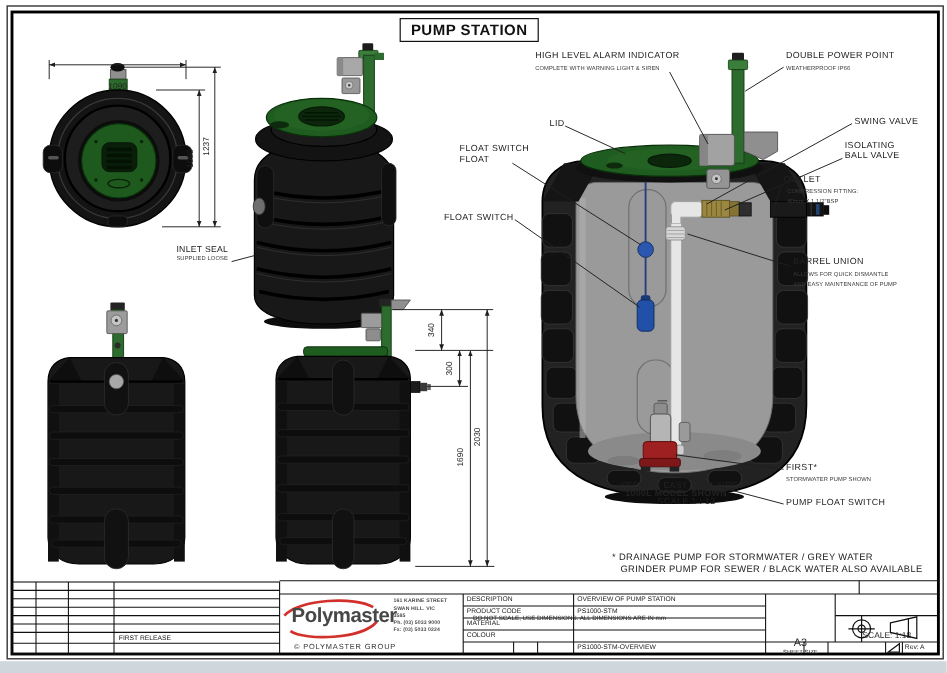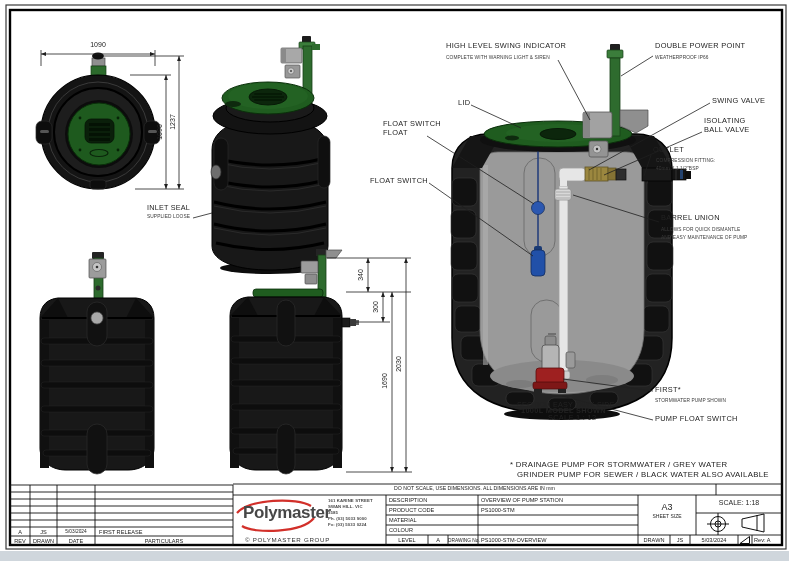--- a/index.html
+++ b/index.html
@@ -9,21 +9,21 @@
   svg{position:absolute;left:0;top:0;}
   .ab{position:absolute;white-space:nowrap;line-height:1.15;}
   .t7{font-size:7.2px;letter-spacing:.25px;color:#222;}
   .t75{font-size:7.4px;letter-spacing:.3px;color:#222;}
   .t5{font-size:4.8px;letter-spacing:.1px;color:#3a3a3a;}
   .t55{font-size:5.6px;color:#222;}
   .t52{font-size:5.2px;color:#222;}
   .t48{font-size:4.8px;color:#222;}
   .dim{font-size:7px;color:#222;}
   .vdim{transform:translate(-50%,-50%) rotate(-90deg);transform-origin:center;}
-  .ctr{text-align:center;}
+  .ctr{text-align:center;margin-top:28px;}
   .b{font-weight:bold;}
   .title-box{left:333px;top:15px;width:114px;height:18px;border:1.8px solid #111;
              font-size:12.5px;font-weight:bold;line-height:18px;text-align:center;letter-spacing:.4px;color:#111;}
   .note{font-size:7.8px;letter-spacing:.3px;color:#222;}
   .addr{font-size:4.3px;line-height:6px;font-weight:bold;color:#4a4a4a;letter-spacing:.1px;}
   .logo{font-size:17px;font-weight:bold;color:#474747;letter-spacing:-.4px;}
   .copy{font-size:6.2px;letter-spacing:.7px;color:#333;}
   .strip{position:absolute;left:0;top:551px;width:789px;height:10px;background:#cfd6dc;}
 </style>
 </head>
@@ -328,33 +328,34 @@
         <line x1="757" y1="515" x2="757" y2="531"></line>
     <path d="M740,543.5 L749.5,536.5 L749.5,543.5 Z"></path>
   </g>
 
   <g stroke="#d2302a" stroke-width="2.2" fill="none">
     <path d="M237,513 C249,499 297,497 311,506"></path>
     <path d="M242,526 C254,534 302,533 314,518"></path>
   </g>
 </svg>
 
+<div class="ab title-box">PUMP STATION</div>
 
 <div class="ab dim ctr" style="left:83px;top:41px;width:30px">1090</div>
 <div class="ab dim vdim" style="left:160px;top:132px">1090</div>
 <div class="ab dim vdim" style="left:173px;top:122px">1237</div>
 <div class="ab t7" style="left:147px;top:204px">INLET SEAL</div>
 <div class="ab t5" style="left:147px;top:214px">SUPPLIED LOOSE</div>
 
 <div class="ab dim vdim" style="left:361px;top:275px">340</div>
 <div class="ab dim vdim" style="left:376px;top:307px">300</div>
 <div class="ab dim vdim" style="left:385px;top:381px">1690</div>
 <div class="ab dim vdim" style="left:399px;top:364px">2030</div>
 
-<div class="ab t75" style="left:446px;top:42px">HIGH LEVEL SWING INDICATOR</div>
+<div class="ab t75" style="left:446px;top:42px">HIGH LEVEL ALARM INDICATOR</div>
 <div class="ab t5" style="left:446px;top:55px">COMPLETE WITH WARNING LIGHT &amp; SIREN</div>
 <div class="ab t75" style="left:655px;top:42px">DOUBLE POWER POINT</div>
 <div class="ab t5" style="left:655px;top:55px">WEATHERPROOF IP66</div>
 <div class="ab t75" style="left:458px;top:99px">LID</div>
 <div class="ab t75" style="left:712px;top:97px">SWING VALVE</div>
 <div class="ab t75" style="left:704px;top:117px">ISOLATING</div>
 <div class="ab t75" style="left:704px;top:126px">BALL VALVE</div>
 <div class="ab t75" style="left:383px;top:120px">FLOAT SWITCH</div>
 <div class="ab t75" style="left:383px;top:129px">FLOAT</div>
 <div class="ab t75" style="left:370px;top:177px">FLOAT SWITCH</div>

